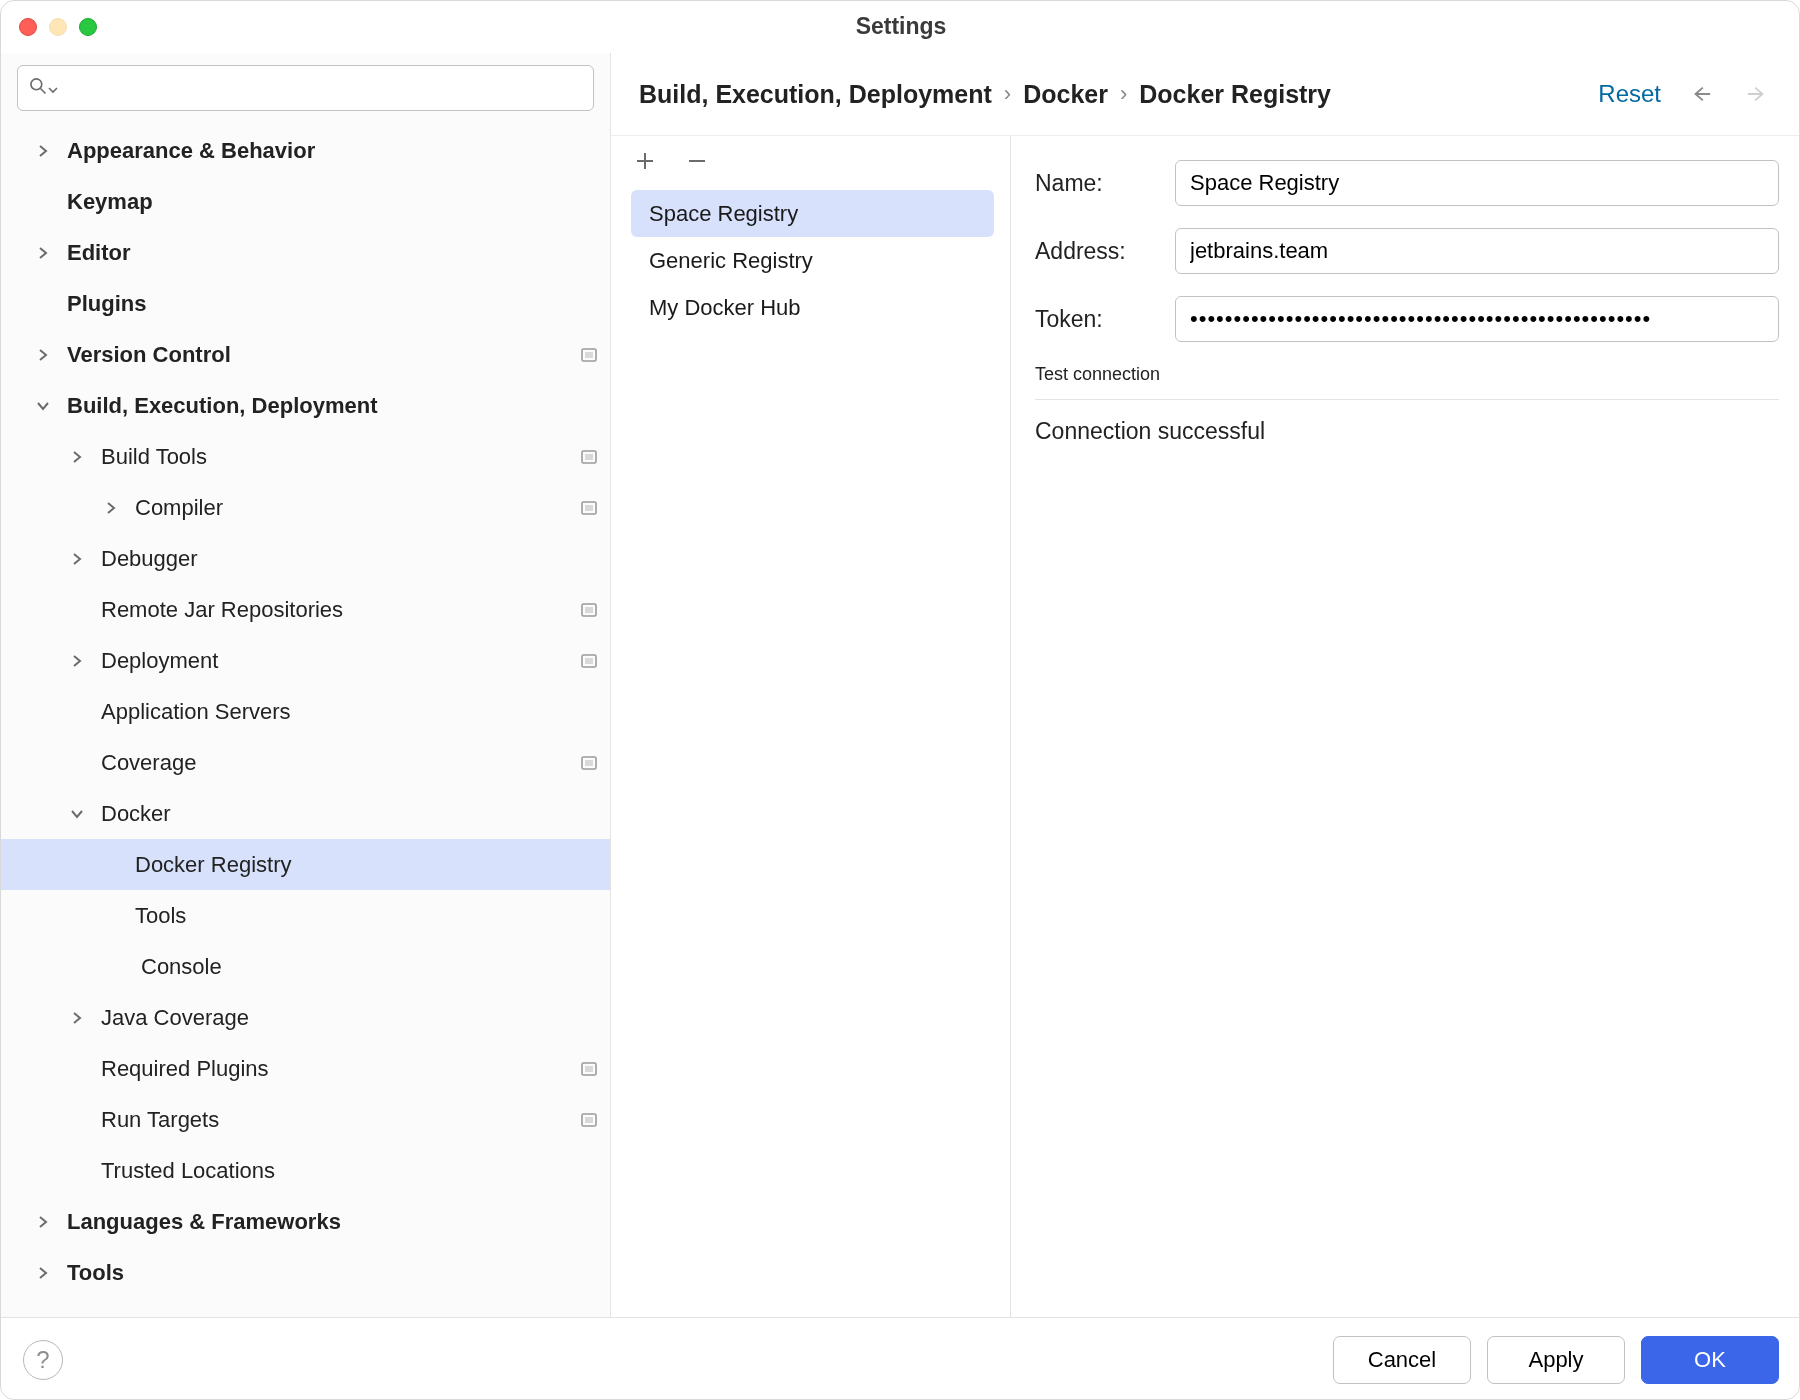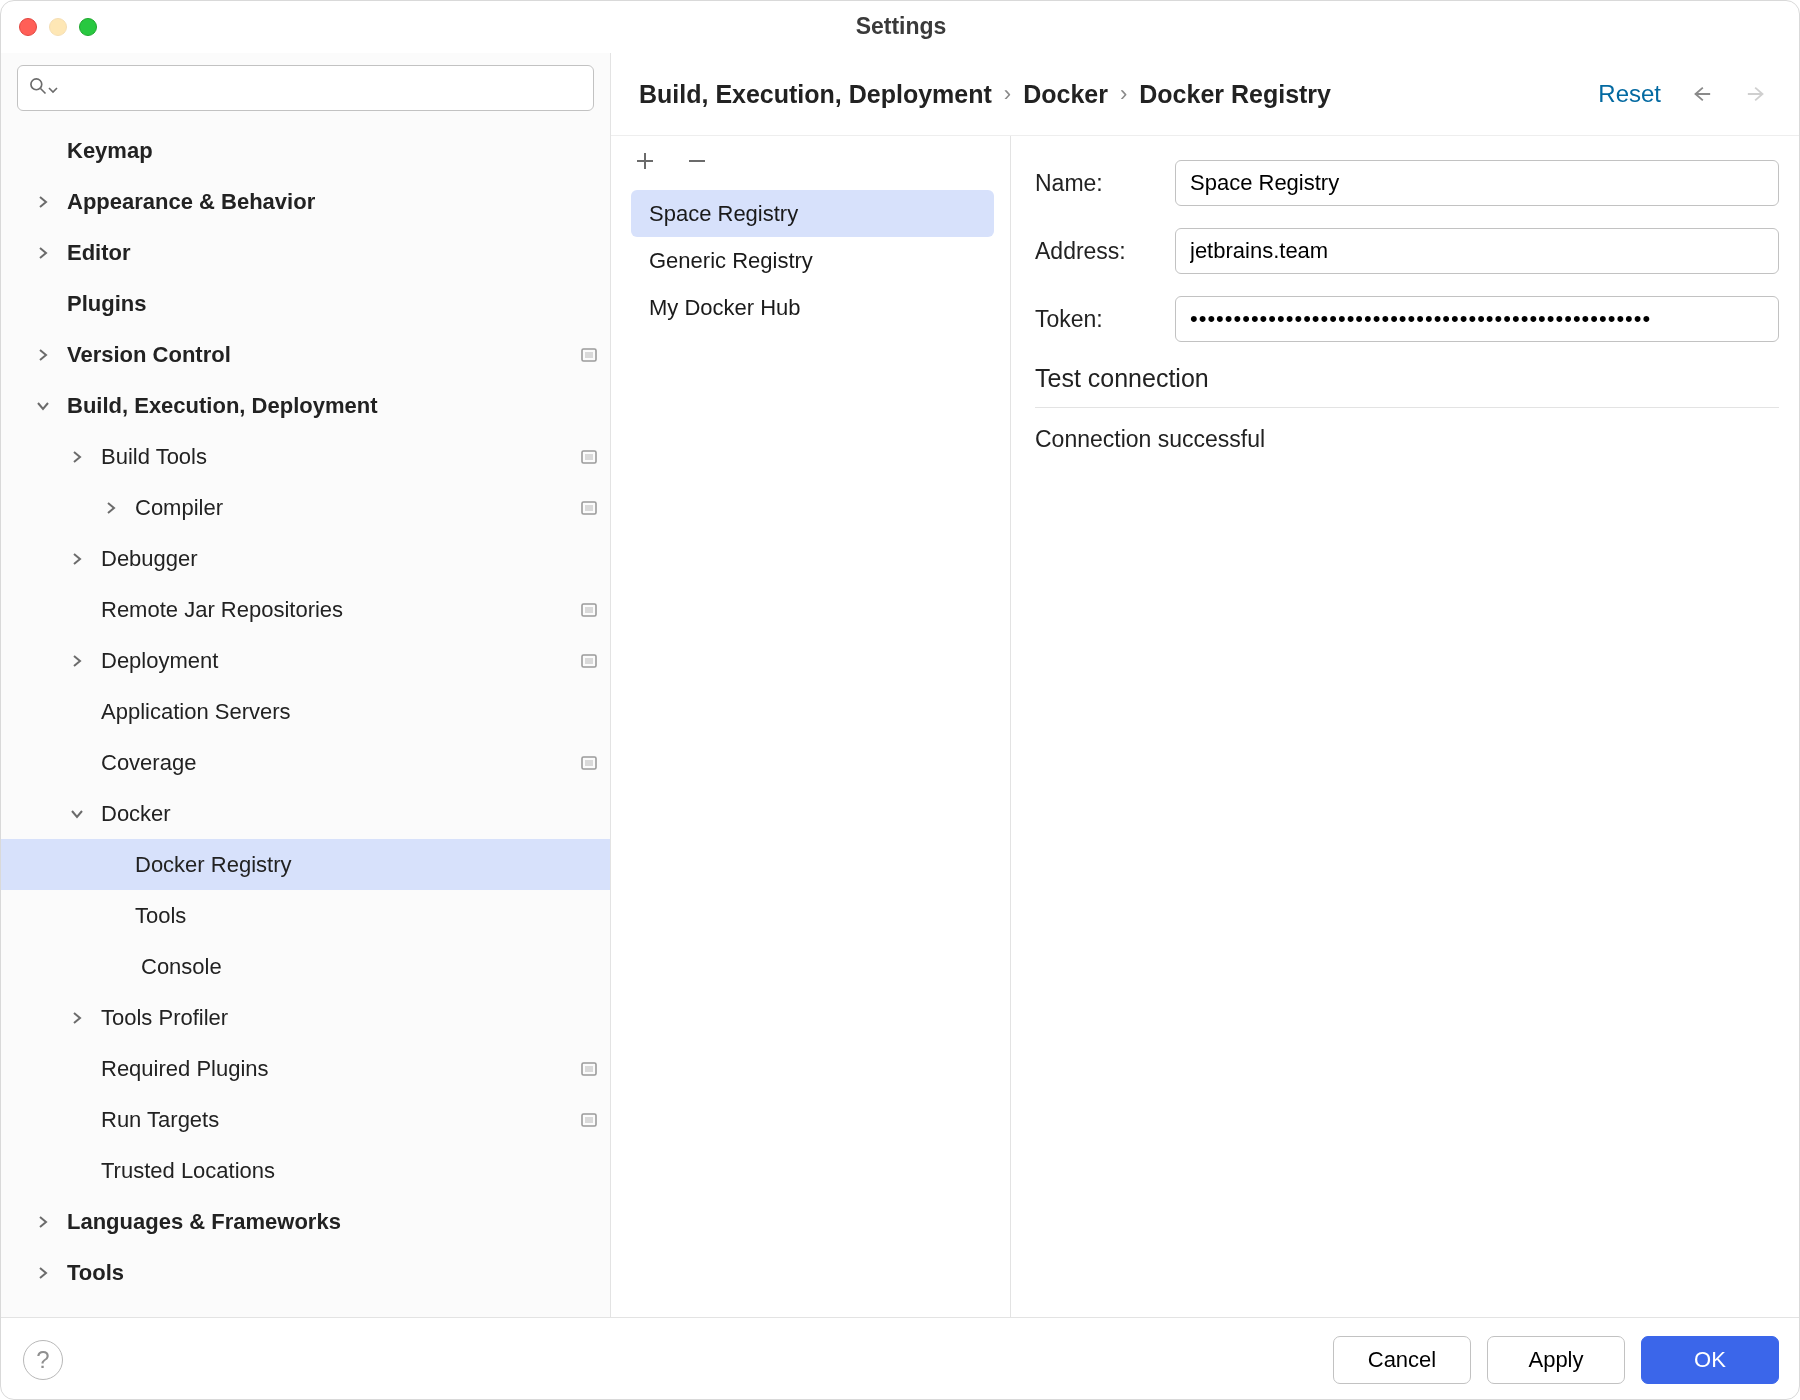--- a/index.html
+++ b/index.html
@@ -65,21 +65,21 @@
 .listrow { height:47px; display:flex; align-items:center; padding:0 18px; border-radius:6px; font-size:22px; cursor:default; }
 .listrow.selected { background:#d7e1fb; }
 
 .formcol { flex:1; padding:24px 22px 0 24px; min-width:0; }
 .formrow { display:flex; align-items:center; margin-bottom:22px; }
 .formrow label { width:140px; font-size:23px; color:#222; }
 .txt, .combo { flex:1; height:46px; border:1px solid #c2c2c2; border-radius:6px; background:#fff; font-size:22px; padding:0 14px; display:flex; align-items:center; }
 .txt input { border:none; outline:none; font-size:22px; width:100%; background:transparent; }
 .combo { justify-content:space-between; cursor:pointer; }
 .combo svg { color:#6b6b6b; }
-.linkrow { font-size:25px; color:#222; margin-top:6px; margin-bottom:14px; cursor:pointer; border-bottom:1px solid #e3e3e3; padding-bottom:14px; }
+.linkrow { font-size:18px; color:#222; margin-top:6px; margin-bottom:14px; cursor:pointer; border-bottom:1px solid #e3e3e3; padding-bottom:14px; }
 .status { font-size:23px; color:#222; margin-top:18px; }
 
 .footer { height:84px; border-top:1px solid #e3e3e3; display:flex; align-items:center; padding:0 22px; }
 .help { width:40px; height:40px; border-radius:50%; border:1.6px solid #b8b8b8; display:flex; align-items:center; justify-content:center; color:#8f8f8f; font-size:24px; cursor:pointer; }
 .footer .gap { flex:1; }
 .btn { height:48px; min-width:138px; border-radius:7px; border:1px solid #c2c2c2; background:#fff; font-size:22px; padding:0 26px; margin-left:16px; cursor:pointer; }
 .btn.primary { background:#3b66ea; border-color:#3b66ea; color:#fff; }
 </style>
 </head>
 <body>
@@ -109,37 +109,37 @@
           <span>
             <svg width="10" height="10" viewBox="0 0 10 10">
                 <path d="M1 3 L5 7 L9 3" fill="none" stroke="#6b6b6b" stroke-width="1.6"></path>
               </svg>
           </span>
           <input type="text" placeholder="" style="">
         </div>
       </div>
       <div class="tree" id="tree">
           <div class="node top" style="padding-left: 32px;">
+            <span class="arrow">
+              <svg width="20" height="20" viewBox="0 0 20 20">
+                <path d="M7 5 L13 10 L7 15" fill="none" stroke="currentColor" stroke-width="2"></path>
+              </svg>
+            </span>
+            <span class="label" style="margin-left: 14px;">Appearance &amp; Behavior</span>
+          </div>
+          <div class="node top" style="padding-left: 32px;">
             <span class="spacer"></span>
             <span class="label" style="margin-left: 14px;">Keymap</span>
           </div>
           <div class="node top" style="padding-left: 32px;">
             <span class="arrow">
               <svg width="20" height="20" viewBox="0 0 20 20">
                 <path d="M7 5 L13 10 L7 15" fill="none" stroke="currentColor" stroke-width="2"></path>
               </svg>
             </span>
-            <span class="label" style="margin-left: 14px;">Appearance &amp; Behavior</span>
-          </div>
-          <div class="node top" style="padding-left: 32px;">
-            <span class="arrow">
-              <svg width="20" height="20" viewBox="0 0 20 20">
-                <path d="M7 5 L13 10 L7 15" fill="none" stroke="currentColor" stroke-width="2"></path>
-              </svg>
-            </span>
             <span class="label" style="margin-left: 14px;">Editor</span>
           </div>
           <div class="node top" style="padding-left: 32px;">
             <span class="spacer"></span>
             <span class="label" style="margin-left: 14px;">Plugins</span>
           </div>
           <div class="node top" style="padding-left: 32px;">
             <span class="arrow">
               <svg width="20" height="20" viewBox="0 0 20 20">
                 <path d="M7 5 L13 10 L7 15" fill="none" stroke="currentColor" stroke-width="2"></path>
@@ -254,21 +254,21 @@
           <div class="node" style="padding-left: 100px;">
             <span class="spacer"></span>
             <span class="label" style="margin-left: 20px;">Console</span>
           </div>
           <div class="node" style="padding-left: 66px;">
             <span class="arrow">
               <svg width="20" height="20" viewBox="0 0 20 20">
                 <path d="M7 5 L13 10 L7 15" fill="none" stroke="currentColor" stroke-width="2"></path>
               </svg>
             </span>
-            <span class="label" style="margin-left: 14px;">Tools Profiler</span>
+            <span class="label" style="margin-left: 14px;">Java Coverage</span>
           </div>
           <div class="node" style="padding-left: 66px;">
             <span class="spacer"></span>
             <span class="label" style="margin-left: 14px;">Required Plugins</span>
             <span class="indicator">
               <svg width="18" height="18" viewBox="0 0 18 18">
                 <rect x="2" y="3" width="14" height="12" rx="1.5" fill="none" stroke="currentColor" stroke-width="1.6"></rect>
                 <rect x="5" y="6" width="8" height="6" fill="currentColor" opacity=".35"></rect>
               </svg>
             </span>

